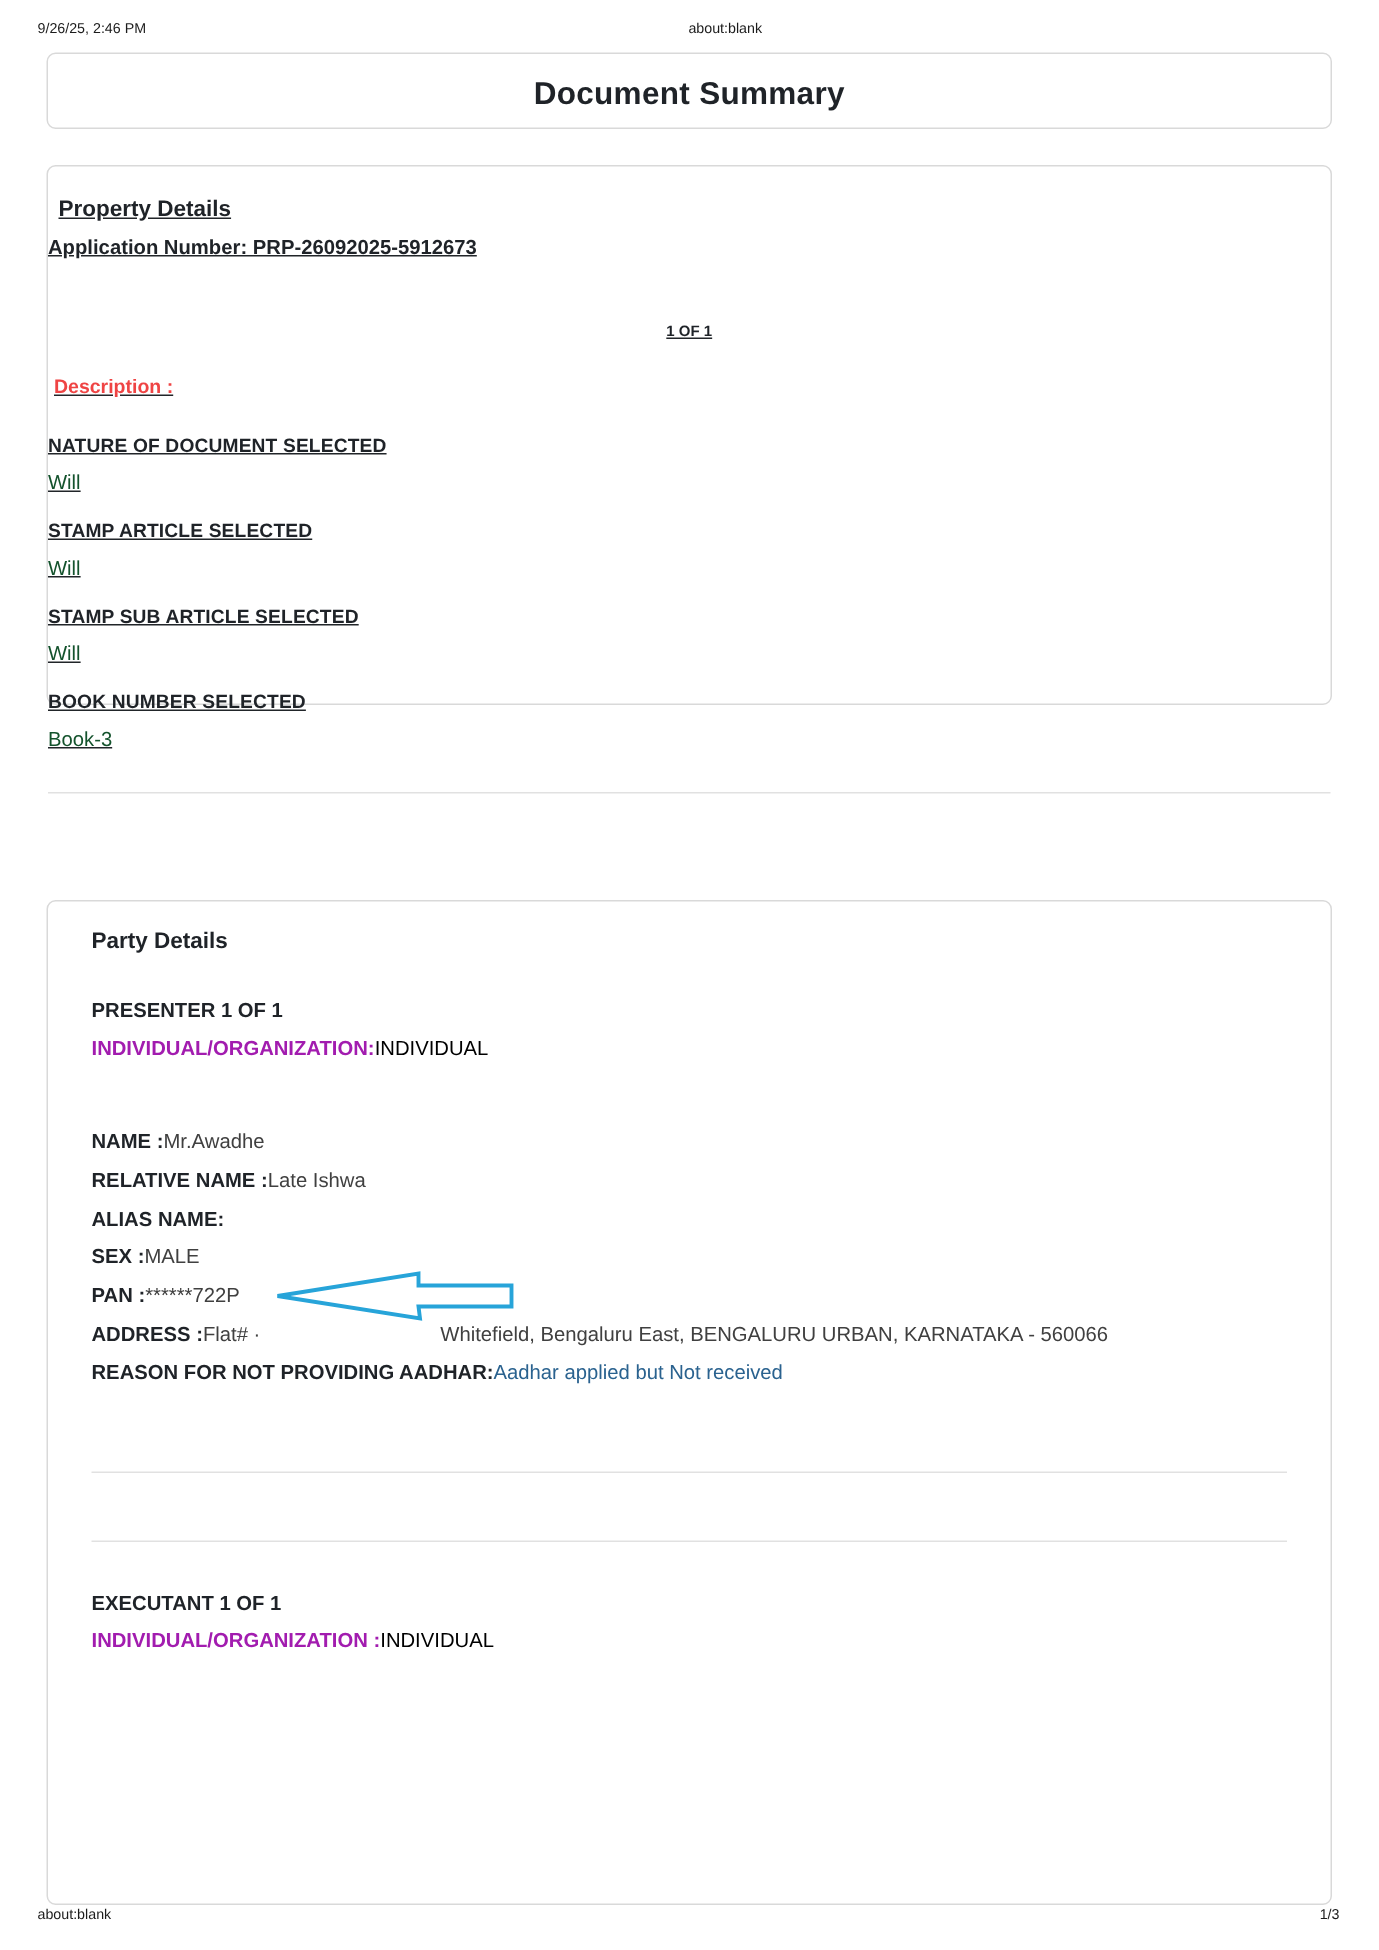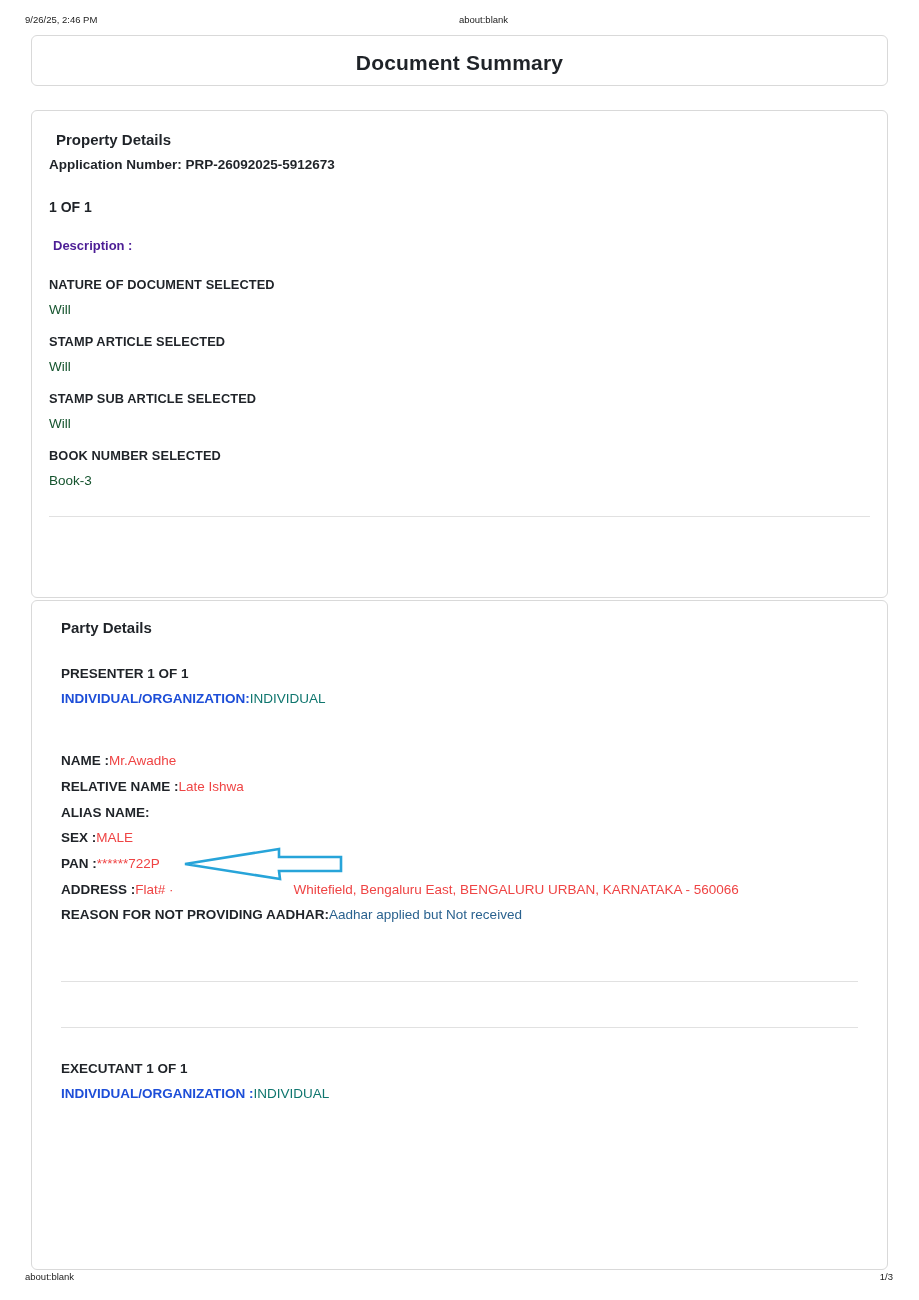--- a/index.html
+++ b/index.html
@@ -19,50 +19,50 @@
   .card {
     position:absolute; left:31px; width:857px; background:#fff;
     border:1px solid #d9d9d9; border-radius:6px;
   }
   #card-title { top:35px; height:51px; }
   .doc-title {
     text-align:center; font-size:21px; font-weight:700; color:#1f2328;
     margin-top:15px; letter-spacing:0.2px;
   }
 
-  #card-property { top:110px; height:488px; padding:0 17px; }
+  #card-property { top:110px; height:360px; padding:0 0;text-decoration:underline; }
   .section-heading { font-size:15px; font-weight:700; color:#1f2328; }
   #card-property .section-heading { margin:20px 0 0 7px; }
   .app-number {
     font-weight:700; font-size:13.5px; color:#1f2328;
     margin:9px 25px 0 0;
   }
-  .count-label { font-weight:700; font-size:14px; margin-top:27px; color:#1f2328; }
-  .desc-label { font-weight:700; font-size:13px; margin:23px 0 0 4px; color:#4c1d95; }
+  .count-label { font-weight:700; font-size:10px; margin-top:44px; color:#1f2328;text-align:center; }
+  .desc-label { font-weight:700; font-size:13px; margin:23px 0 0 4px; color:#ef4444; }
   .field { margin-top:17px; }
   .field.first { margin-top:24px; }
   .f-label { font-weight:700; font-size:12.8px; color:#1f2328; letter-spacing:0.1px; }
   .f-value { font-size:13.5px; color:#14532d; margin-top:10px; }
   .divider { border-top:1px solid #e1e1e1; }
   #card-property .divider { margin-top:28px; }
 
   #card-party { top:600px; height:670px; padding:0 29px; }
   #card-party .section-heading { margin-top:18px; }
   .sub-heading { font-weight:700; font-size:13.5px; color:#1f2328; margin-top:30px; }
   .org-line { margin-top:10px; font-size:13.5px; }
-  .org-line .lbl { font-weight:700; color:#1d4ed8; }
-  .org-line .val { color:#0f766e; }
+  .org-line .lbl { font-weight:700; color:#a21caf; }
+  .org-line .val { color:#000000; }
 
   .rows { margin-top:42px; }
   .prow {
     height:25.7px; display:flex; align-items:center;
     font-size:13.5px; white-space:pre;
   }
   .prow .lbl { font-weight:700; color:#1f2328; }
-  .prow .val { color:#ef4444; }
+  .prow .val { color:#404040; }
   .gap-addr { display:inline-block; width:120px; }
   .gap-phone { display:inline-block; width:44px; }
   .arrow-wrap { margin-left:22px; display:flex; align-items:center; }
 
   #card-party .divider.d1 { margin-top:53px; }
   #card-party .divider.d2 { margin-top:45px; }
   .exec-heading { margin-top:33px; }
 </style>
 </head>
 <body>

